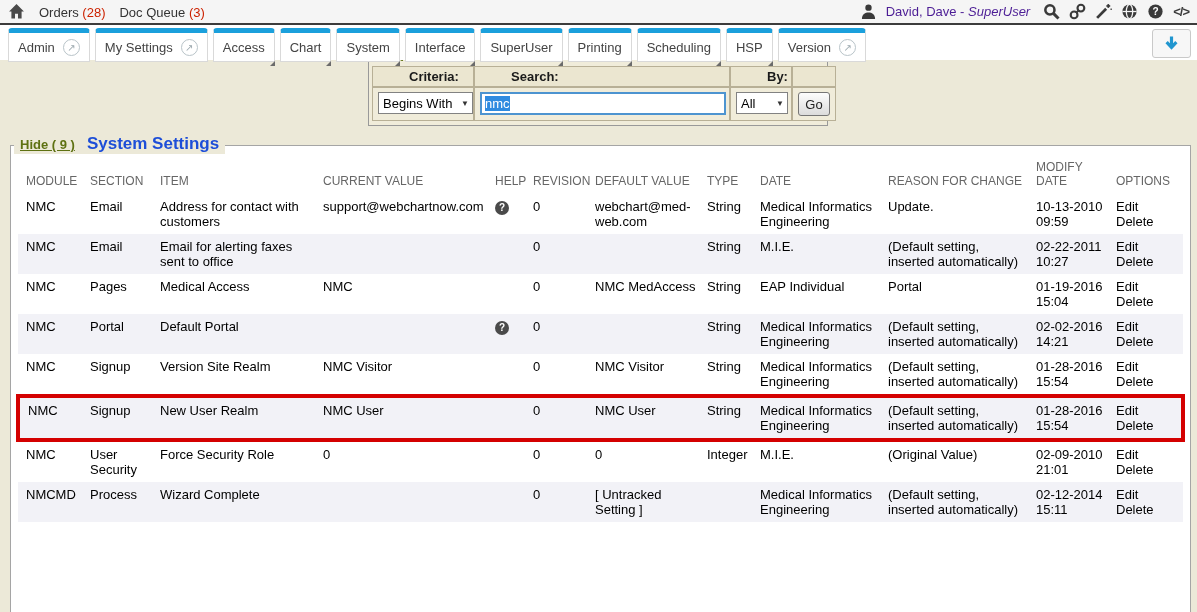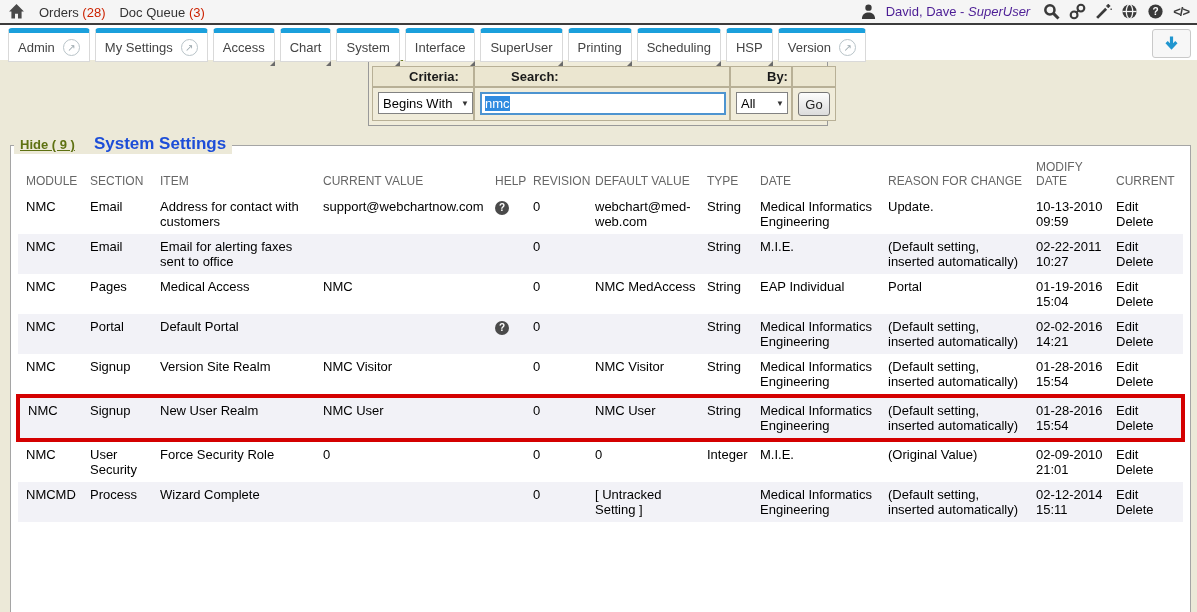--- a/index.html
+++ b/index.html
@@ -55,21 +55,21 @@
     font-size:13px; padding:2px 3px; cursor:text; }
   .sel-text { background:#2f8be0; color:#fff; }
   .go-btn { height:24px; width:32px; border:1px solid #767676; border-radius:3px;
     background:linear-gradient(#fdfdfd,#dcdcdc); font-size:13px; color:#222;
     font-family:"Liberation Sans",sans-serif; cursor:pointer; }
 
   
   .settings-fieldset { position:absolute; left:10px; top:85px; width:1181px; height:478px;
     border:1px solid #a5a5a5; border-bottom:none; background:#fff; padding:0 5px; }
   .fs-legend { position:absolute; top:-12px; left:3px; background:#ece9d8; padding:0 6px;
-    display:flex; align-items:baseline; gap:19px; }
+    display:flex; align-items:baseline; gap:12px; }
   .hide-link { font-size:13px; font-weight:bold; color:#5e7112; text-decoration:underline; cursor:pointer; }
   .fs-title { font-size:17px; font-weight:bold; color:#1d4ed8; }
 
   
   table.settings { width:100%; border-collapse:collapse; table-layout:fixed; margin-top:12px; }
   th { font-size:12px; color:#666; font-weight:normal; text-align:left; vertical-align:bottom;
     padding:2px 6px 6px 2px; }
   th.sortable { cursor:pointer; }
   td { font-size:13px; color:#000; vertical-align:top; padding:5px 6px 5px 2px; line-height:15px;
     word-wrap:break-word; }
@@ -249,21 +249,21 @@
             <th class="sortable">SECTION</th>
             <th class="sortable">ITEM</th>
             <th class="sortable">CURRENT VALUE</th>
             <th>HELP</th>
             <th class="sortable">REVISION</th>
             <th>DEFAULT VALUE</th>
             <th>TYPE</th>
             <th class="sortable">DATE</th>
             <th class="sortable">REASON FOR CHANGE</th>
             <th class="sortable">MODIFY DATE</th>
-            <th>CURRENT</th>
+            <th>OPTIONS</th>
           </tr>
         </thead>
       <tbody>
           <tr class="">
             <td>NMC</td>
             <td>Email</td>
             <td>Address for contact with customers</td>
             <td>support@webchartnow.com</td>
             <td><span class="help-badge">?</span></td>
             <td>0</td>

